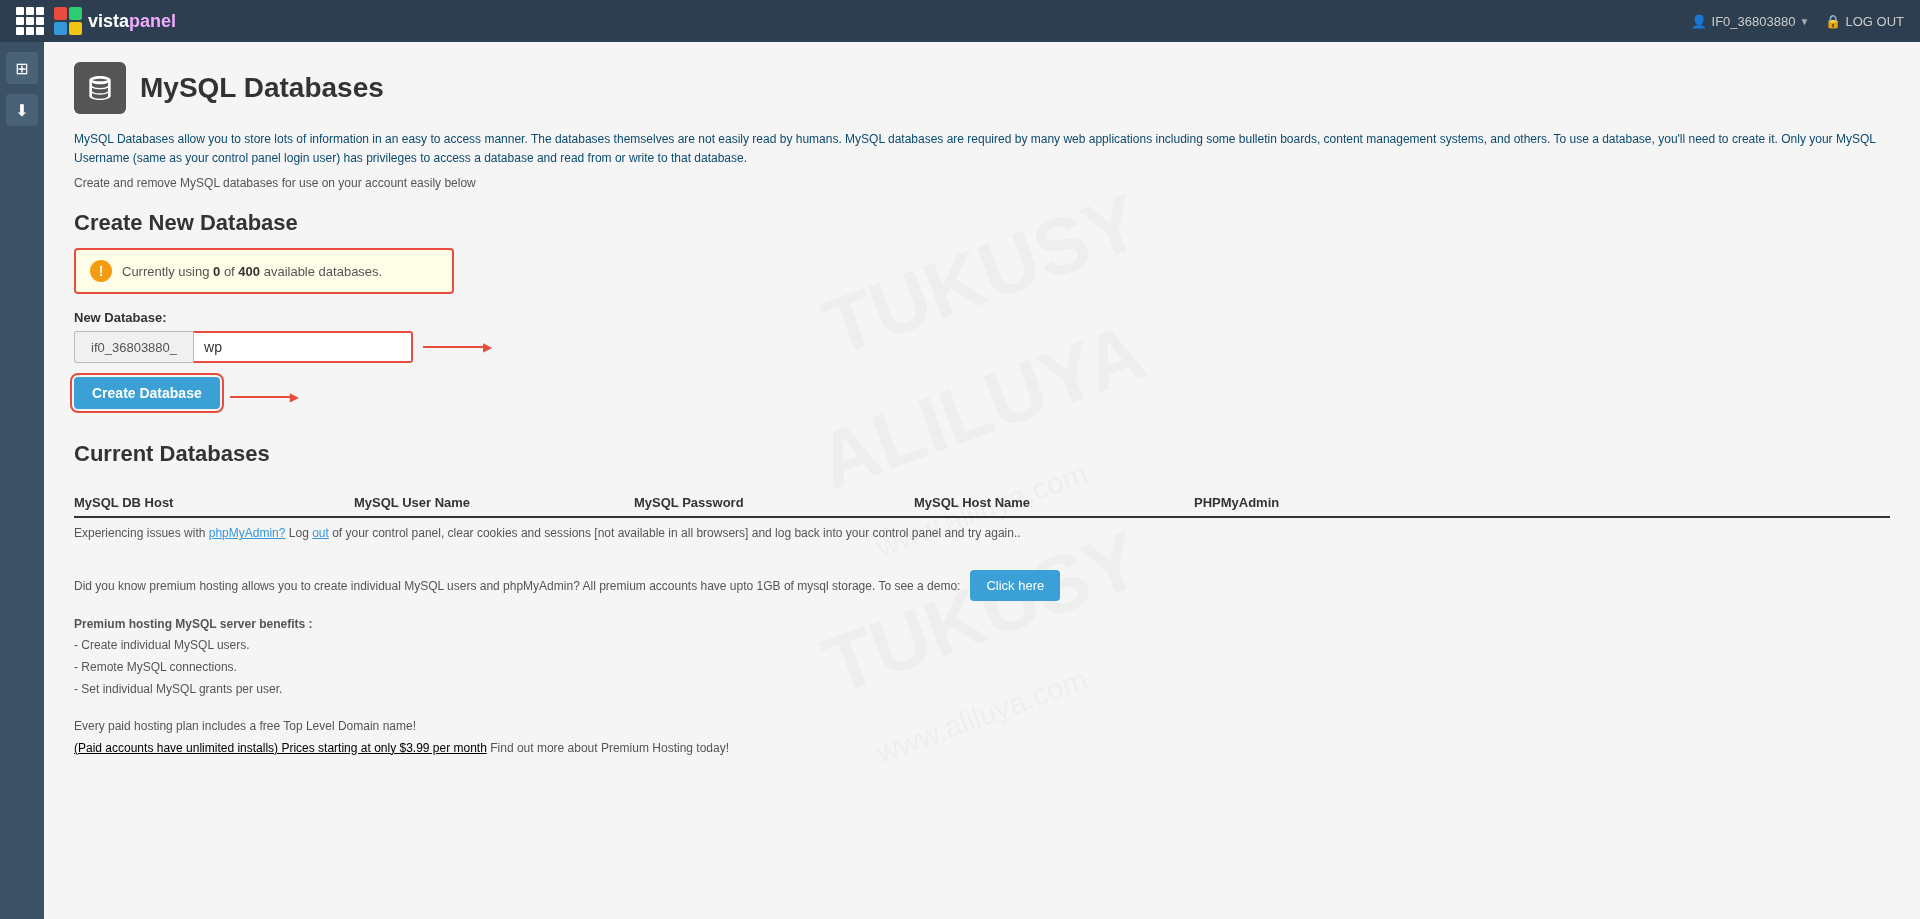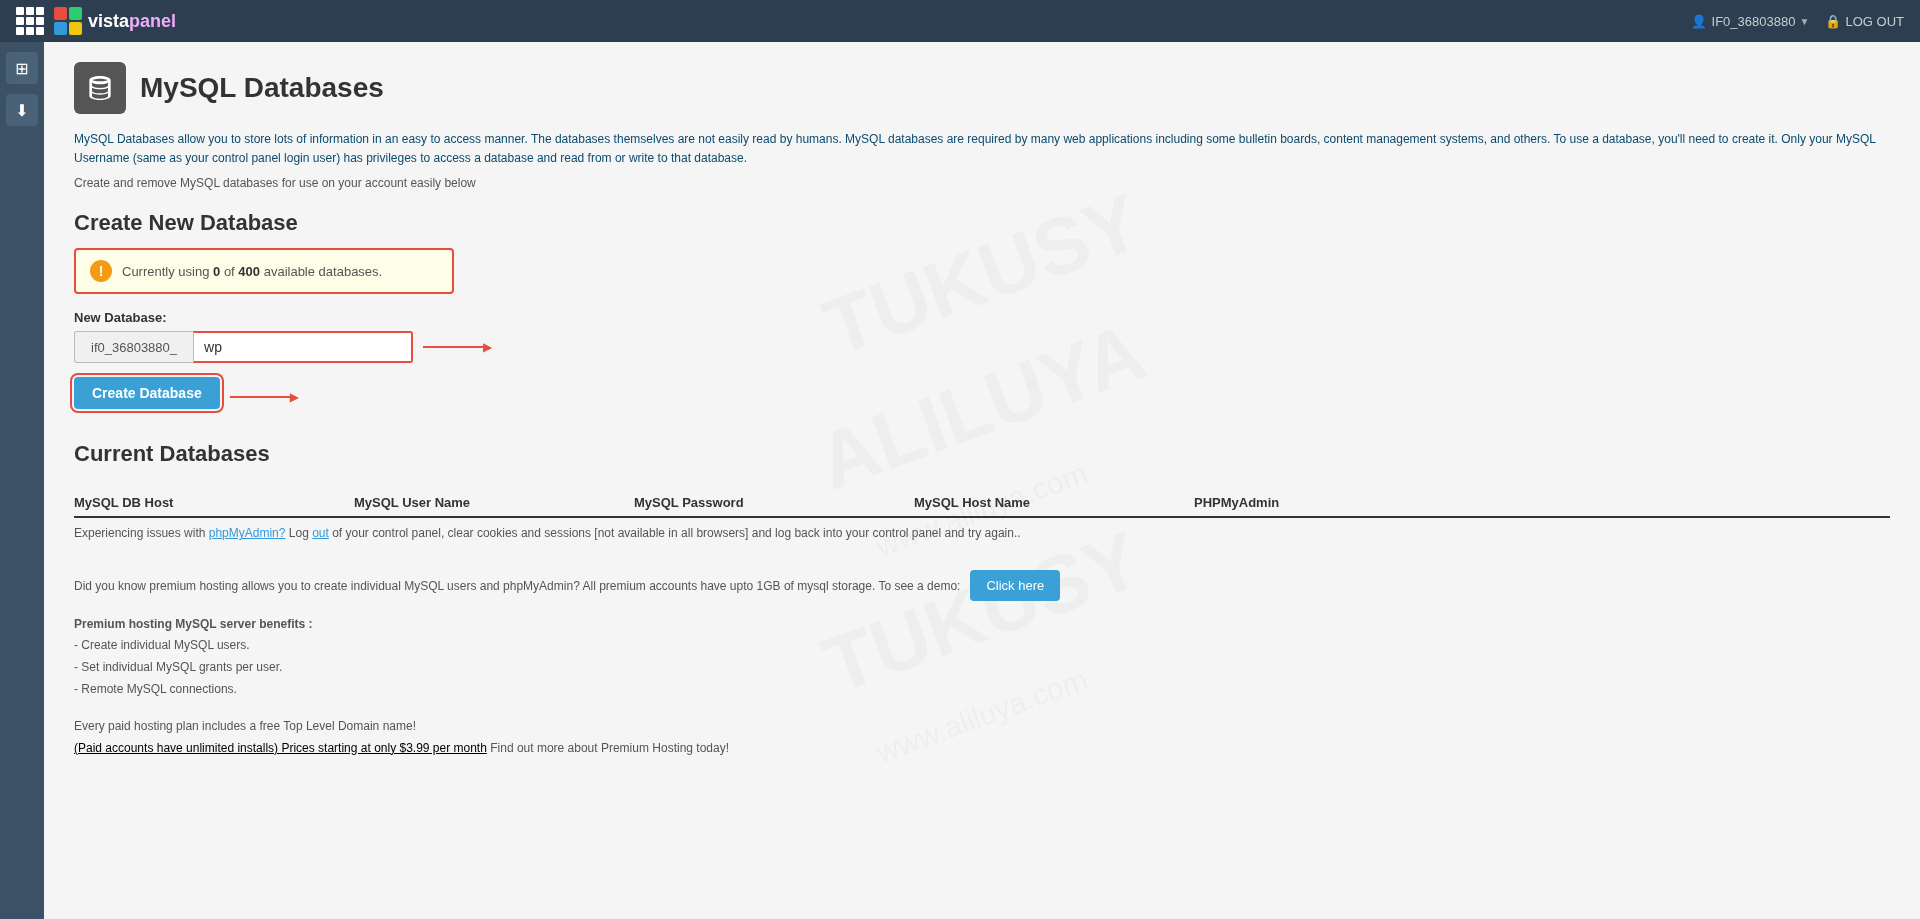--- a/index.html
+++ b/index.html
@@ -493,22 +493,22 @@
 
     <div class="promo-section">
       <div class="promo-row">
         <span class="promo-text">Did you know premium hosting allows you to create individual MySQL users and phpMyAdmin? All premium accounts have upto 1GB of mysql storage. To see a demo:</span>
         <button class="click-here-btn">Click here</button>
       </div>
 
       <div class="benefits-title">Premium hosting MySQL server benefits :</div>
       <div class="benefits-list">
         <div>- Create individual MySQL users.</div>
+        <div>- Remote MySQL connections.</div>
         <div>- Set individual MySQL grants per user.</div>
-        <div>- Remote MySQL connections.</div>
       </div>
 
       <div class="paid-promo">
         <div>Every paid hosting plan includes a free Top Level Domain name!</div>
         <div>
           <a href="#">(Paid accounts have unlimited installs) Prices starting at only $3.99 per month</a>
           <span> Find out more about Premium Hosting today!</span>
         </div>
       </div>
     </div>

